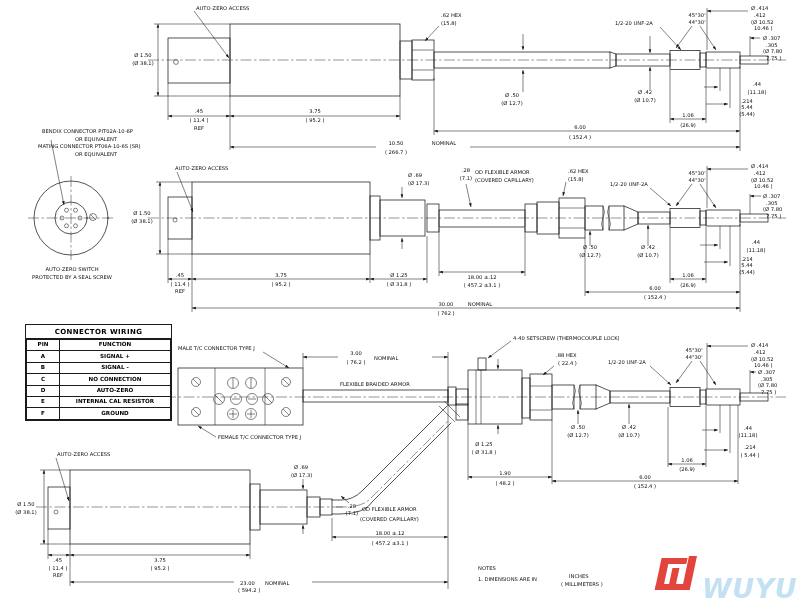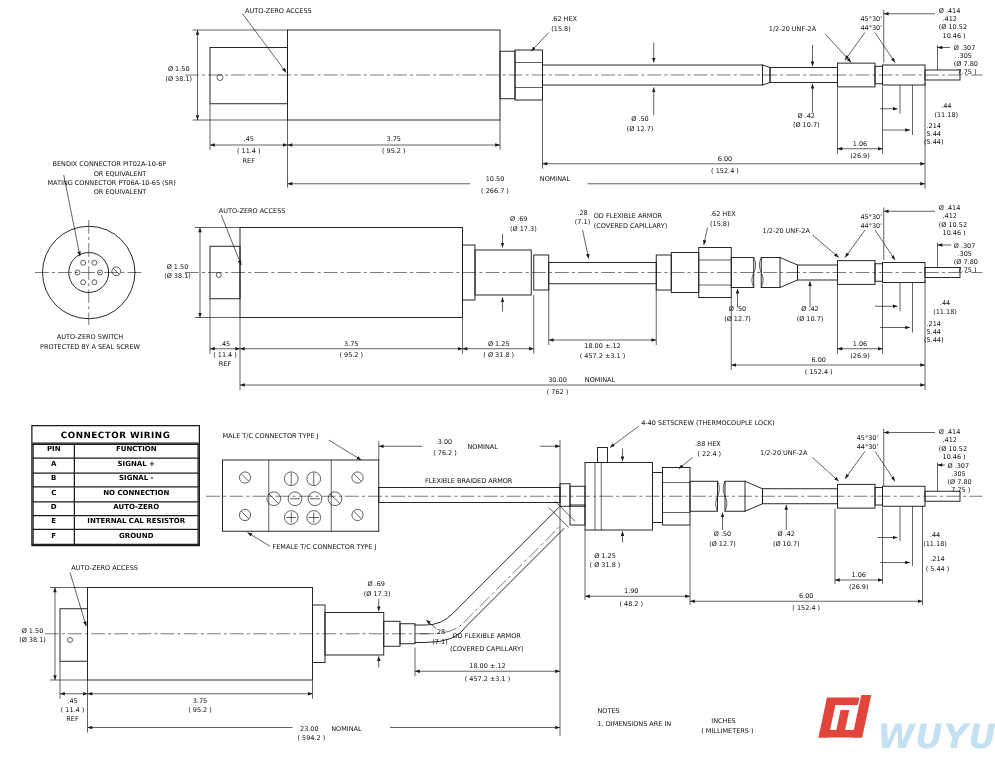--- a/index.html
+++ b/index.html
@@ -3,21 +3,21 @@
 <meta charset="utf-8">
 <style>
   html,body{margin:0;padding:0;background:#fff;overflow:hidden}
   #wrap{position:relative;width:796px;height:609px;background:#ffffff;font-family:"DejaVu Sans",sans-serif}
   svg{position:absolute;left:0;top:0}
   .ln{fill:none;stroke:#1b1b1b;stroke-width:.75;stroke-linecap:square}
   .thin{fill:none;stroke:#1b1b1b;stroke-width:.55}
   .cl{fill:none;stroke:#2a2a2a;stroke-width:.5;stroke-dasharray:11 2.5 2.5 2.5}
   text{font-size:5.2px;fill:#0e0e0e;font-family:"DejaVu Sans",sans-serif}
   .tm{text-anchor:middle}
-  .wiretable{position:absolute;left:25px;top:340px;width:135px;border:1.2px solid #1b1b1b;background:#fff;box-sizing:border-box}
+  .wiretable{position:absolute;left:25px;top:324px;width:147px;border:1.2px solid #1b1b1b;background:#fff;box-sizing:border-box}
   .wt-title{font-size:7px;font-weight:bold;text-align:center;padding:3px 0 2px;letter-spacing:.4px;border-bottom:1.2px solid #1b1b1b}
   .wiretable table{border-collapse:collapse;width:100%}
   .wiretable th,.wiretable td{border:.8px solid #1b1b1b;font-size:5.6px;font-weight:bold;text-align:center;padding:2.4px 1px;line-height:1}
   .wiretable th:first-child,.wiretable td:first-child{width:30px}
   .logo-blue{font-size:27px;font-weight:bold;font-style:italic;fill:#c3e1f3;letter-spacing:.5px}
 </style>
 </head>
 <body>
 
 <div id="wrap">

